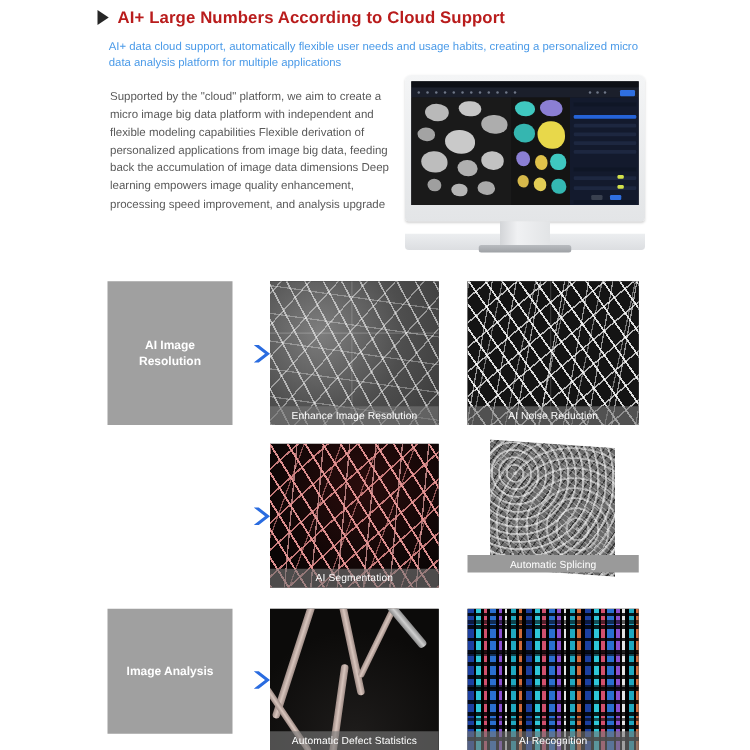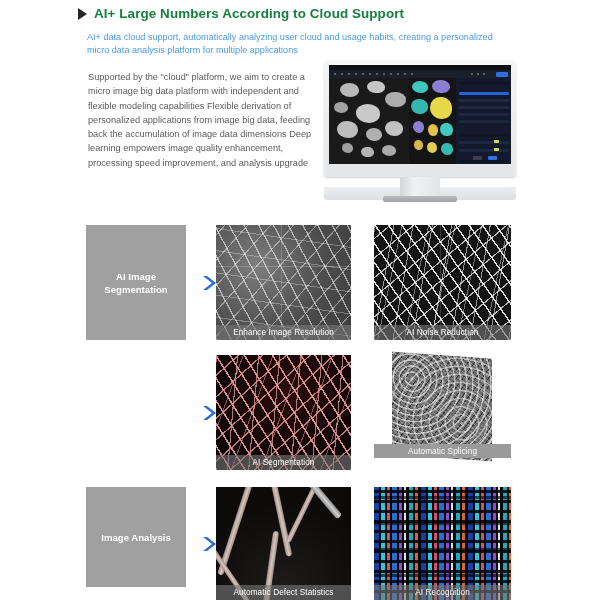--- a/index.html
+++ b/index.html
@@ -29,21 +29,21 @@
   #header .tri {
     width: 0; height: 0;
     border-left: 9px solid #262626;
     border-top: 6px solid transparent;
     border-bottom: 6px solid transparent;
     flex: 0 0 auto;
   }
   #header .title {
     font-size: 13.4px;
     font-weight: bold;
-    color: #15803d;
+    color: #b91c1c;
     letter-spacing: 0.1px;
     white-space: nowrap;
   }
 
   
   #subtitle {
     position: absolute;
     left: 87px;
     top: 31px;
     width: 428px;
@@ -281,21 +281,21 @@
   }
 </style>
 </head>
 <body>
 
 <div id="header">
   <span class="tri"></span>
   <span class="title">AI+ Large Numbers According to Cloud Support</span>
 </div>
 
-<div id="subtitle">AI+ data cloud support, automatically analyzing user cloud and usage habits, creating a personalized micro data analysis platform for multiple applications</div>
+<div id="subtitle">AI+ data cloud support, automatically flexible user needs and usage habits, creating a personalized micro data analysis platform for multiple applications</div>
 
 <div id="bodytext">Supported by the "cloud" platform, we aim to create a micro image big data platform with independent and flexible modeling capabilities Flexible derivation of personalized applications from image big data, feeding back the accumulation of image data dimensions Deep learning empowers image quality enhancement, processing speed improvement, and analysis upgrade</div>
 
 <div id="monitor">
   <div class="mon-body">
     <div class="mon-screen">
       <div class="s-topbar"></div>
       <div class="s-toolbar">
         <span class="s-dot" style="left:5px"></span>
           <span class="s-dot" style="left:12px"></span>
@@ -363,21 +363,21 @@
   </div>
   <div class="mon-chin"></div>
   <div class="mon-neck"></div>
   <div class="mon-base"></div>
 </div>
 
 <div class="row" style="top:225px;height:131px">
   <div class="label-box" style="top:0;height:115px">
     <div>
       <div>AI Image</div>
-      <div>Segmentation</div>
+      <div>Resolution</div>
     </div>
   </div>
   <div class="chev" style="top:0;height:115px">
     <svg width="16" height="18" viewBox="0 0 16 18">
         <path d="M2 2 L11 9 L2 16 L6 16 L15 9 L6 2 Z" fill="#2a6ce0"></path>
       </svg>
   </div>
 
   <div class="cell" style="left:216px;top:0;width:135px;height:115px">
     <div class="art fiber-a"></div>

